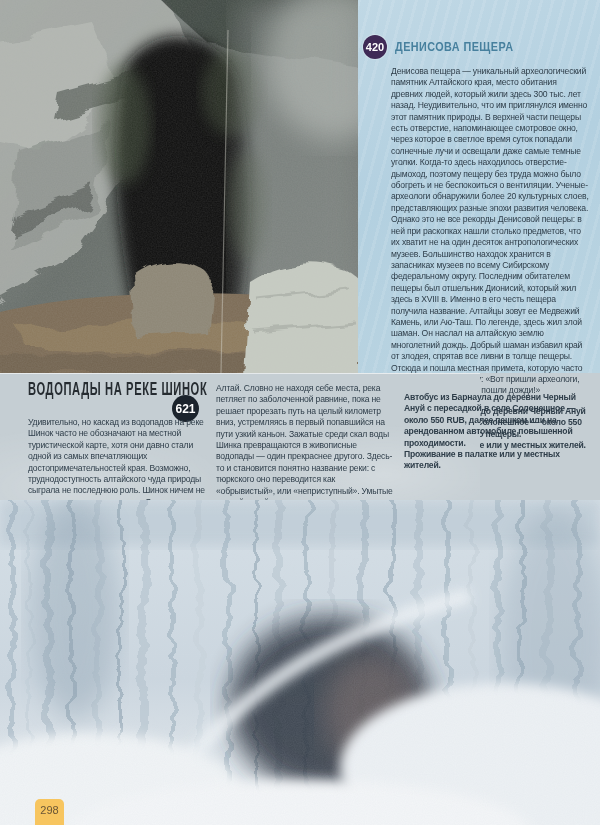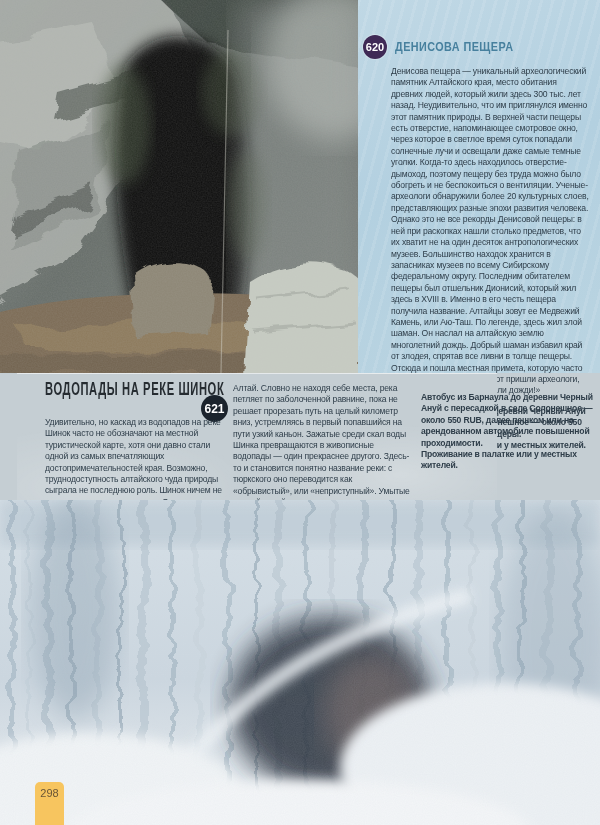--- a/index.html
+++ b/index.html
@@ -44,38 +44,37 @@
   .mt { margin-top:9px; }
 
   
   .mid-band {
     position:absolute; left:0; top:373px; width:480px; height:127px;
     background:
       radial-gradient(120px 50px at 80% 80%, rgba(255,255,255,.25), rgba(255,255,255,0)),
       radial-gradient(160px 60px at 15% 90%, rgba(255,255,255,.20), rgba(255,255,255,0)),
       #c5ced3;
     border-top:1px solid rgba(255,255,255,.55);
-    margin-left:17px;
   }
   .title-621 {
     position:absolute; left:28px; top:5px; font-size:18px; font-weight:bold;
     color:#262c31; white-space:nowrap; letter-spacing:1px;
   }
   .badge-621 {
-    position:absolute; left:184px; top:21px; width:27px; height:27px;
+    position:absolute; left:172px; top:21px; width:27px; height:27px;
     background:#1b232c; font-size:12px;text-align:right;
   }
   .col { position:absolute; }
   .col-1 { left:28px;  top:43px; width:180px; }
   .col-2 { left:216px; top:9px;  width:178px; }
   .col-3 { left:404px; top:9px;  width:185px; }
 
   
   .page-tab {
-    position:absolute; left:35px; bottom:0; width:29px; height:43px;
+    position:absolute; left:35px; bottom:0; width:29px; height:26px;
     background:#f7c55f; border-radius:5px 5px 0 0;
     text-align:center; padding-top:5px;
     font-size:11px; color:#6a5636; font-weight:normal;
   }
 </style>
 </head>
 <body>
 
 <div class="page">
 
@@ -126,21 +125,21 @@
       <path d="M250,282 C292,254 342,260 362,282 L362,377 L244,377 Z" fill="#c7ccc3" filter="url(#rough)"></path>
       <path d="M258,300 L350,290 M252,330 L355,322" stroke="#9aa098" stroke-width="3" opacity=".5" filter="url(#rough)" fill="none"></path>
       <line x1="228" y1="30" x2="221" y2="373" stroke="#d9d9cf" stroke-width="1.2" opacity=".45"></line>
       <rect width="358" height="373" filter="url(#grainC)"></rect>
     </svg>
   </div>
 
   <div class="top-right">
     <div class="entry-header">
       <div class="badge badge-620">
-        <span>620</span>
+        <span>420</span>
       </div>
       <div class="entry-title">
         <span class="cond cond-90">ДЕНИСОВА ПЕЩЕРА</span>
       </div>
     </div>
     <div class="entry620-text">
       <p class="body-text">Денисова пещера — уникальный археологический памятник Алтайского края, место обитания древних людей, который жили здесь 300 тыс. лет назад. Неудивительно, что им приглянулся именно этот памятник природы. В верхней части пещеры есть отверстие, напоминающее смотровое окно, через которое в светлое время суток попадали солнечные лучи и освещали даже самые темные уголки. Когда-то здесь находилось отверстие-дымоход, поэтому пещеру без труда можно было обогреть и не беспокоиться о вентиляции. Ученые-археологи обнаружили более 20 культурных слоев, представляющих разные эпохи развития человека. Однако это не все рекорды Денисовой пещеры: в ней при раскопках нашли столько предметов, что их хватит не на один десяток антропологических музеев. Большинство находок хранится в запасниках музеев по всему Сибирскому федеральному округу. Последним обитателем пещеры был отшельник Дионисий, который жил здесь в XVIII в. Именно в его честь пещера получила название. Алтайцы зовут ее Медвежий Камень, или Аю-Таш. По легенде, здесь жил злой шаман. Он наслал на алтайскую землю многолетний дождь. Добрый шаман избавил край от злодея, спрятав все ливни в толще пещеры. Отсюда и пошла местная примета, которую часто вспоминают в непогоду: «Вот пришли археологи, начали копать, и снова пошли дожди!»</p>
       <p class="body-text bold-text mt">Автобус из Барнаула до деревни Черный Ануй с пересадкой в селе Солонешное — около 550 RUB, затем пешком до пещеры.</p>
       <p class="body-text bold-text">Проживание в палатке или у местных жителей.</p>
     </div>

